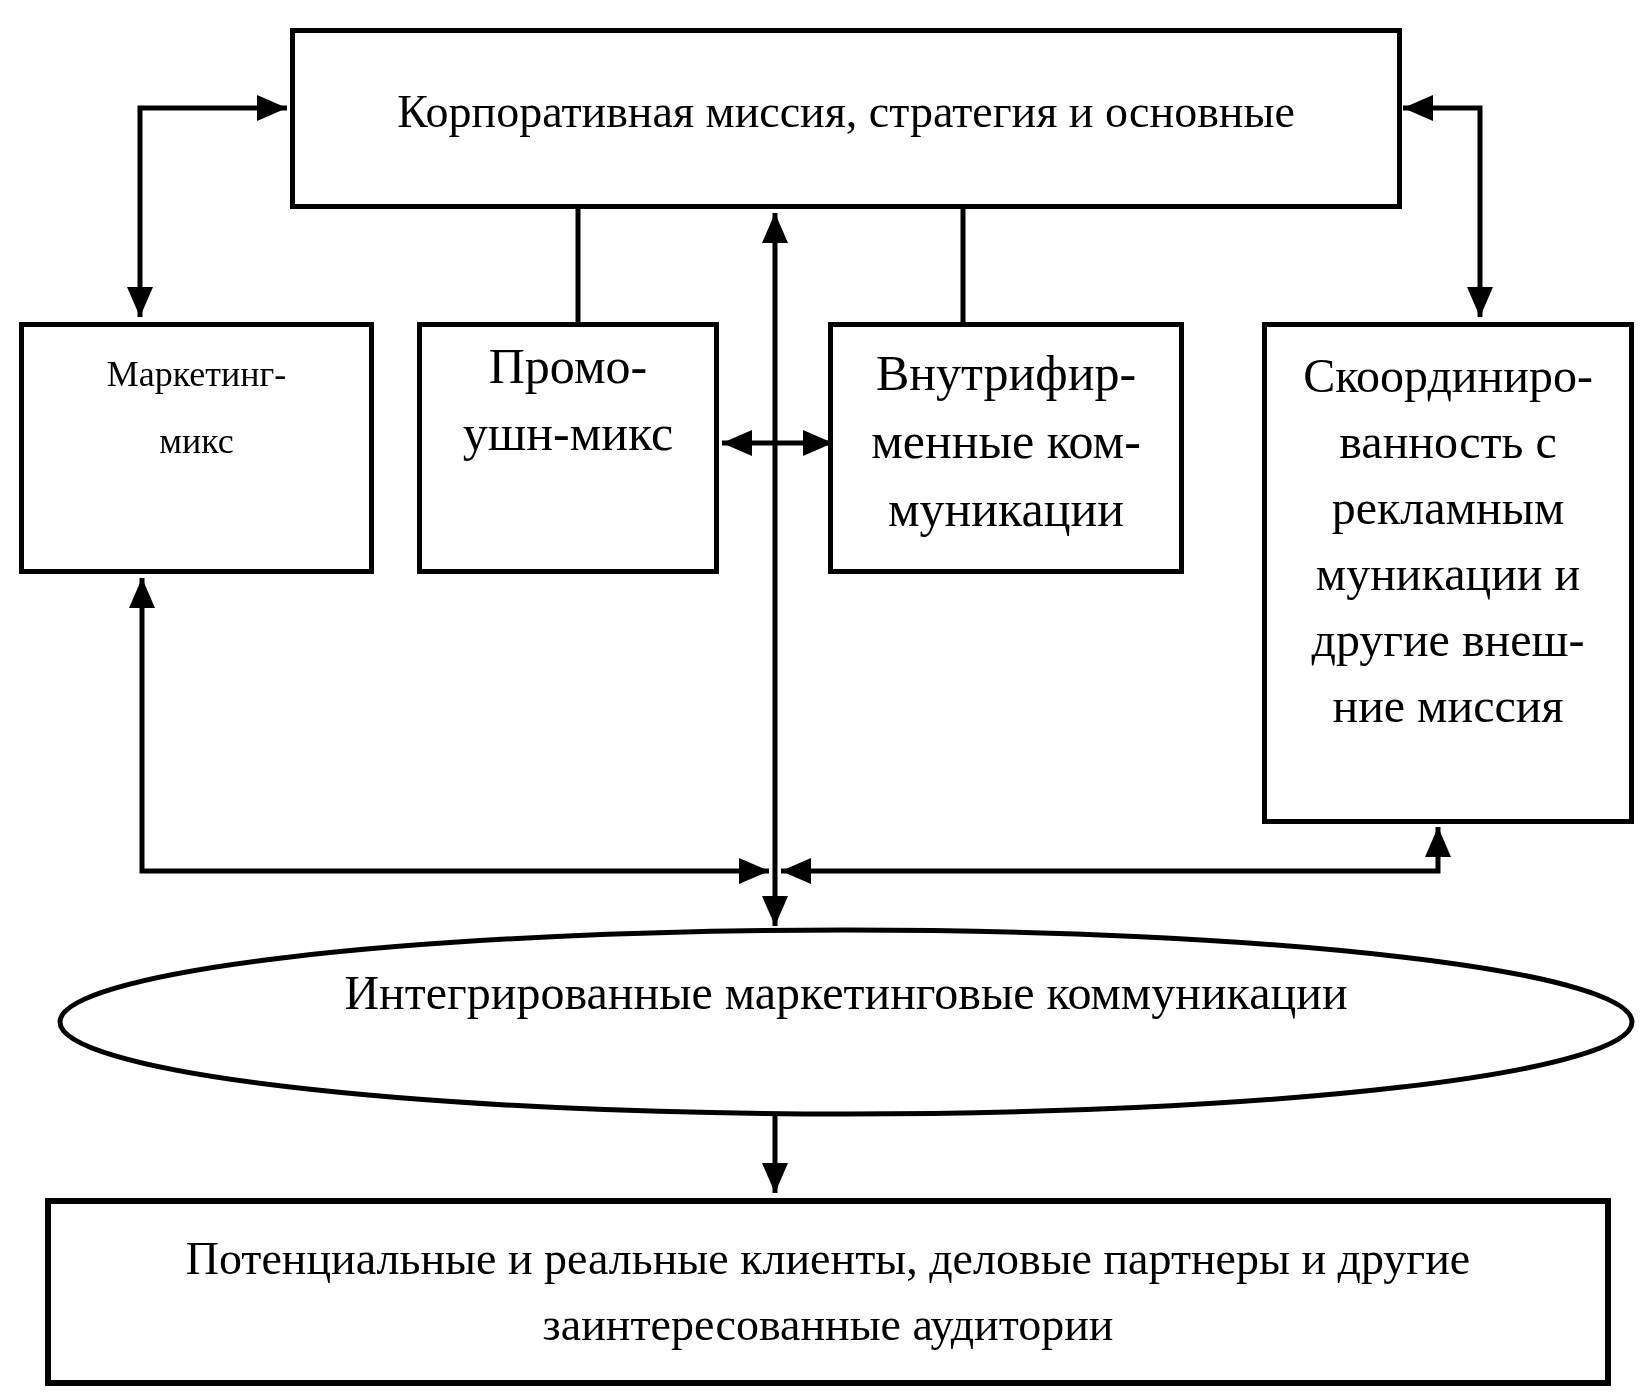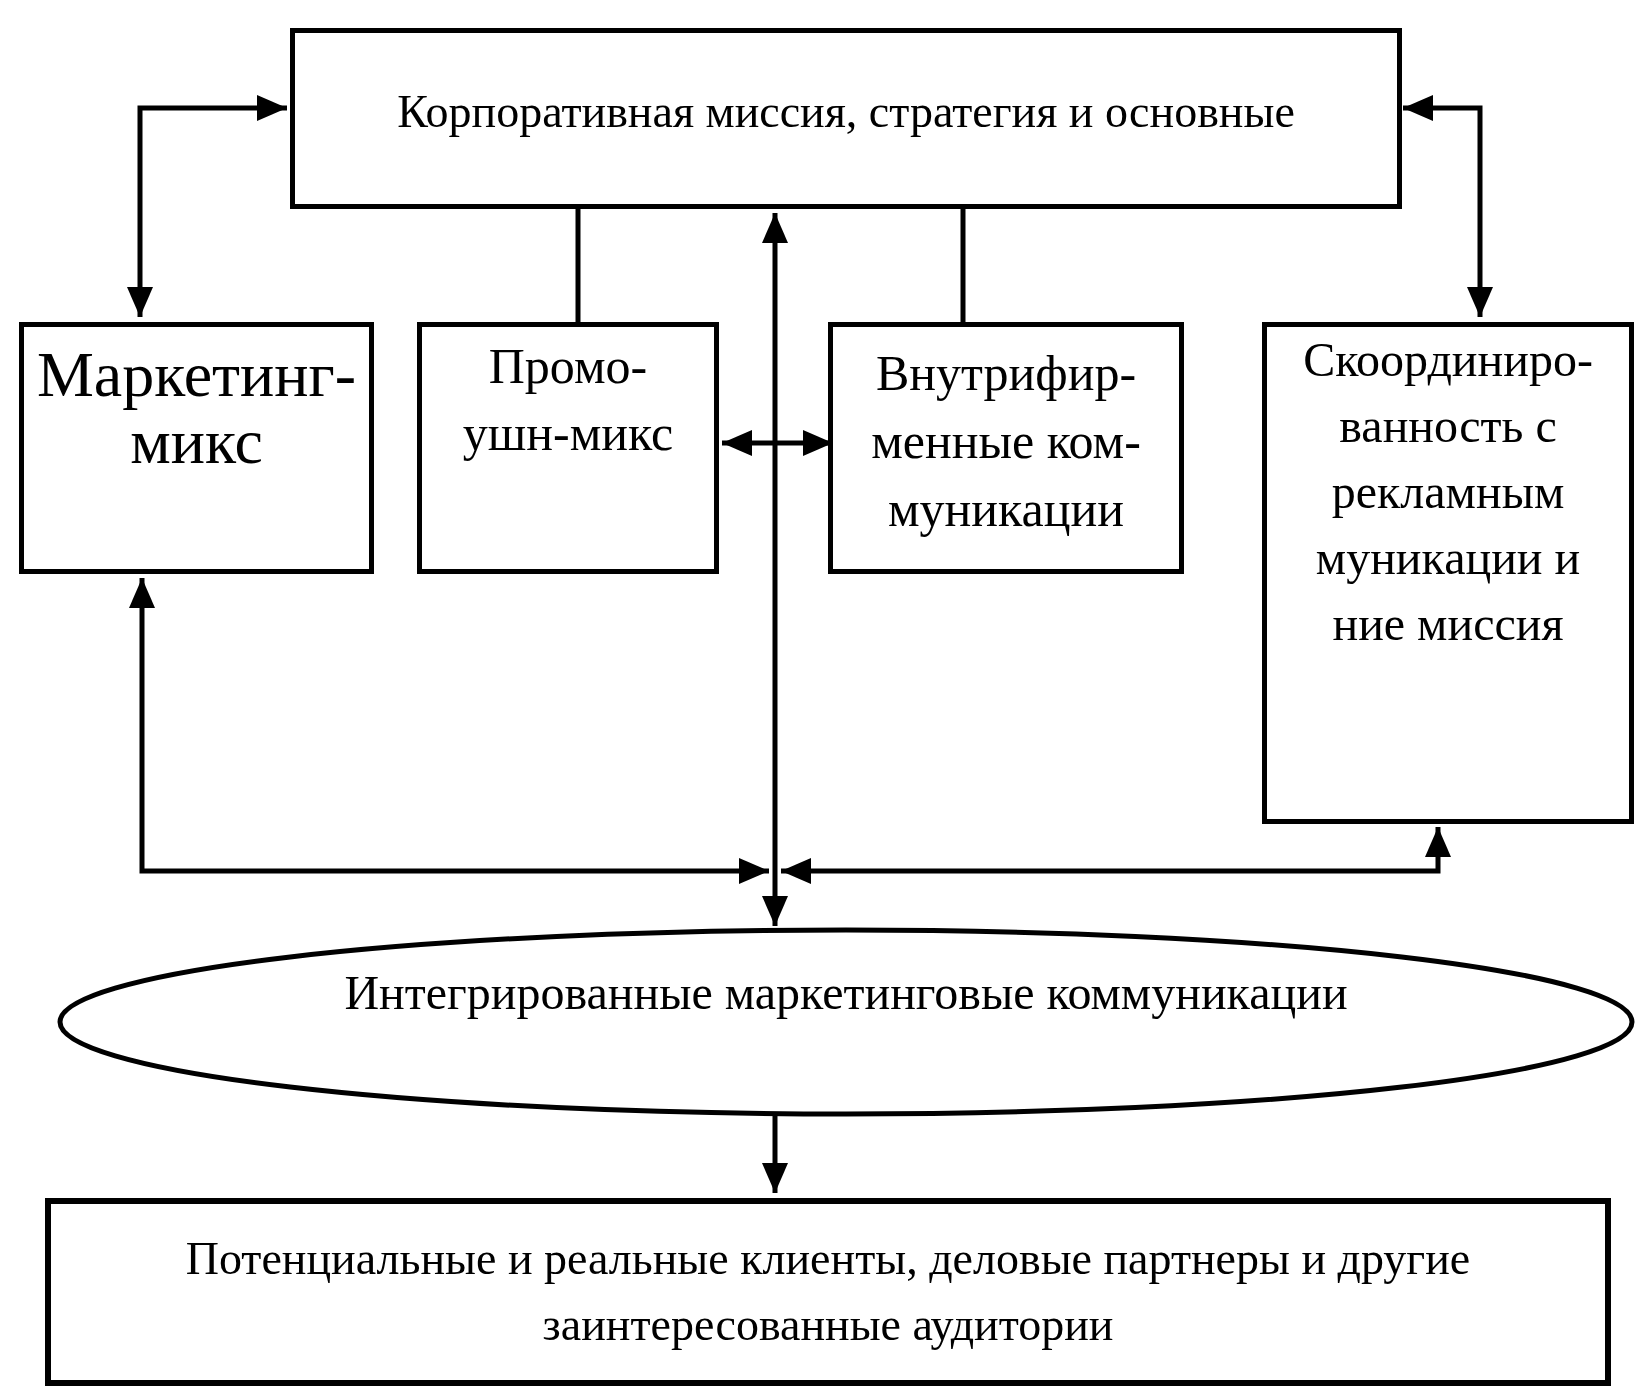--- a/index.html
+++ b/index.html
@@ -31,35 +31,35 @@
 
   #corporate-box {
     left: 290px; top: 28px; width: 1112px; height: 181px;
     justify-content: center;
     padding-bottom: 14px;
     font-size: 46px; line-height: 66px;
   }
   #marketing-box {
     left: 19px; top: 322px; width: 355px; height: 252px;
     padding-top: 14px;
-    font-size: 64px; line-height: 67px;
+    font-size: 36px; line-height: 67px;
   }
   #promotion-box {
     left: 417px; top: 322px; width: 302px; height: 252px;
     padding-top: 6px;
     font-size: 50px; line-height: 67px;
   }
   #internal-box {
     left: 828px; top: 322px; width: 356px; height: 252px;
     padding-top: 12px;
     font-size: 50px; line-height: 68px;
   }
   #coordination-box {
     left: 1262px; top: 322px; width: 372px; height: 502px;
-    padding-top: 0;
+    padding-top: 16px;
     font-size: 48px; line-height: 66px;
   }
   #audience-box {
     left: 45px; top: 1198px; width: 1566px; height: 188px;
     border-width: 6px;
     justify-content: center;
     font-size: 46px; line-height: 66px;
   }
   #imc-label {
     position: absolute;
@@ -125,20 +125,21 @@
     <span class="line">Внутрифир-</span>
     <span class="line">менные ком-</span>
     <span class="line">муникации</span>
   </div>
 
   <div class="node" id="coordination-box">
     <span class="line">Скоординиро-</span>
     <span class="line">ванность с</span>
     <span class="line">рекламным</span>
     <span class="line">муникации и</span>
+    <span class="line">другие внеш-</span>
     <span class="line">ние миссия</span>
   </div>
 
   <div id="imc-label">Интегрированные маркетинговые коммуникации</div>
 
   <div class="node" id="audience-box">
     <span class="line">Потенциальные и реальные клиенты, деловые партнеры и другие</span>
     <span class="line">заинтересованные аудитории</span>
   </div>
 

